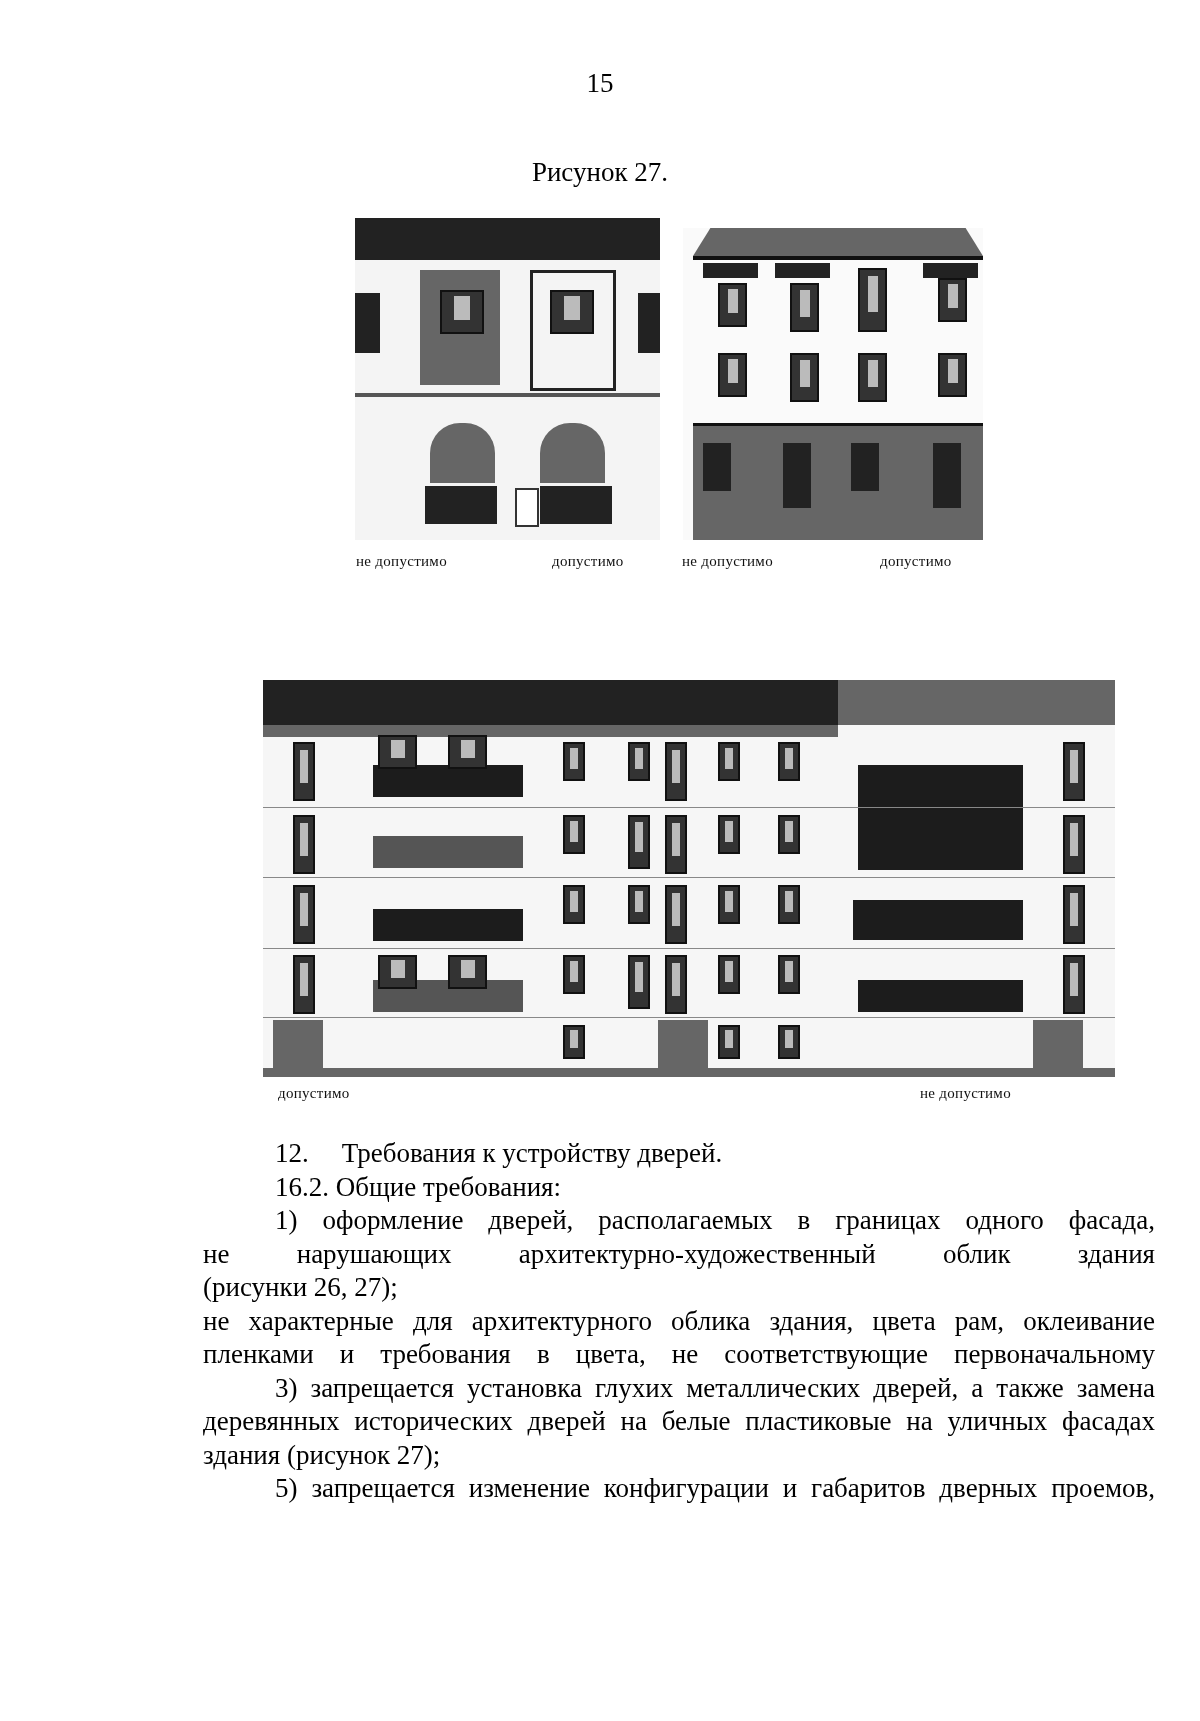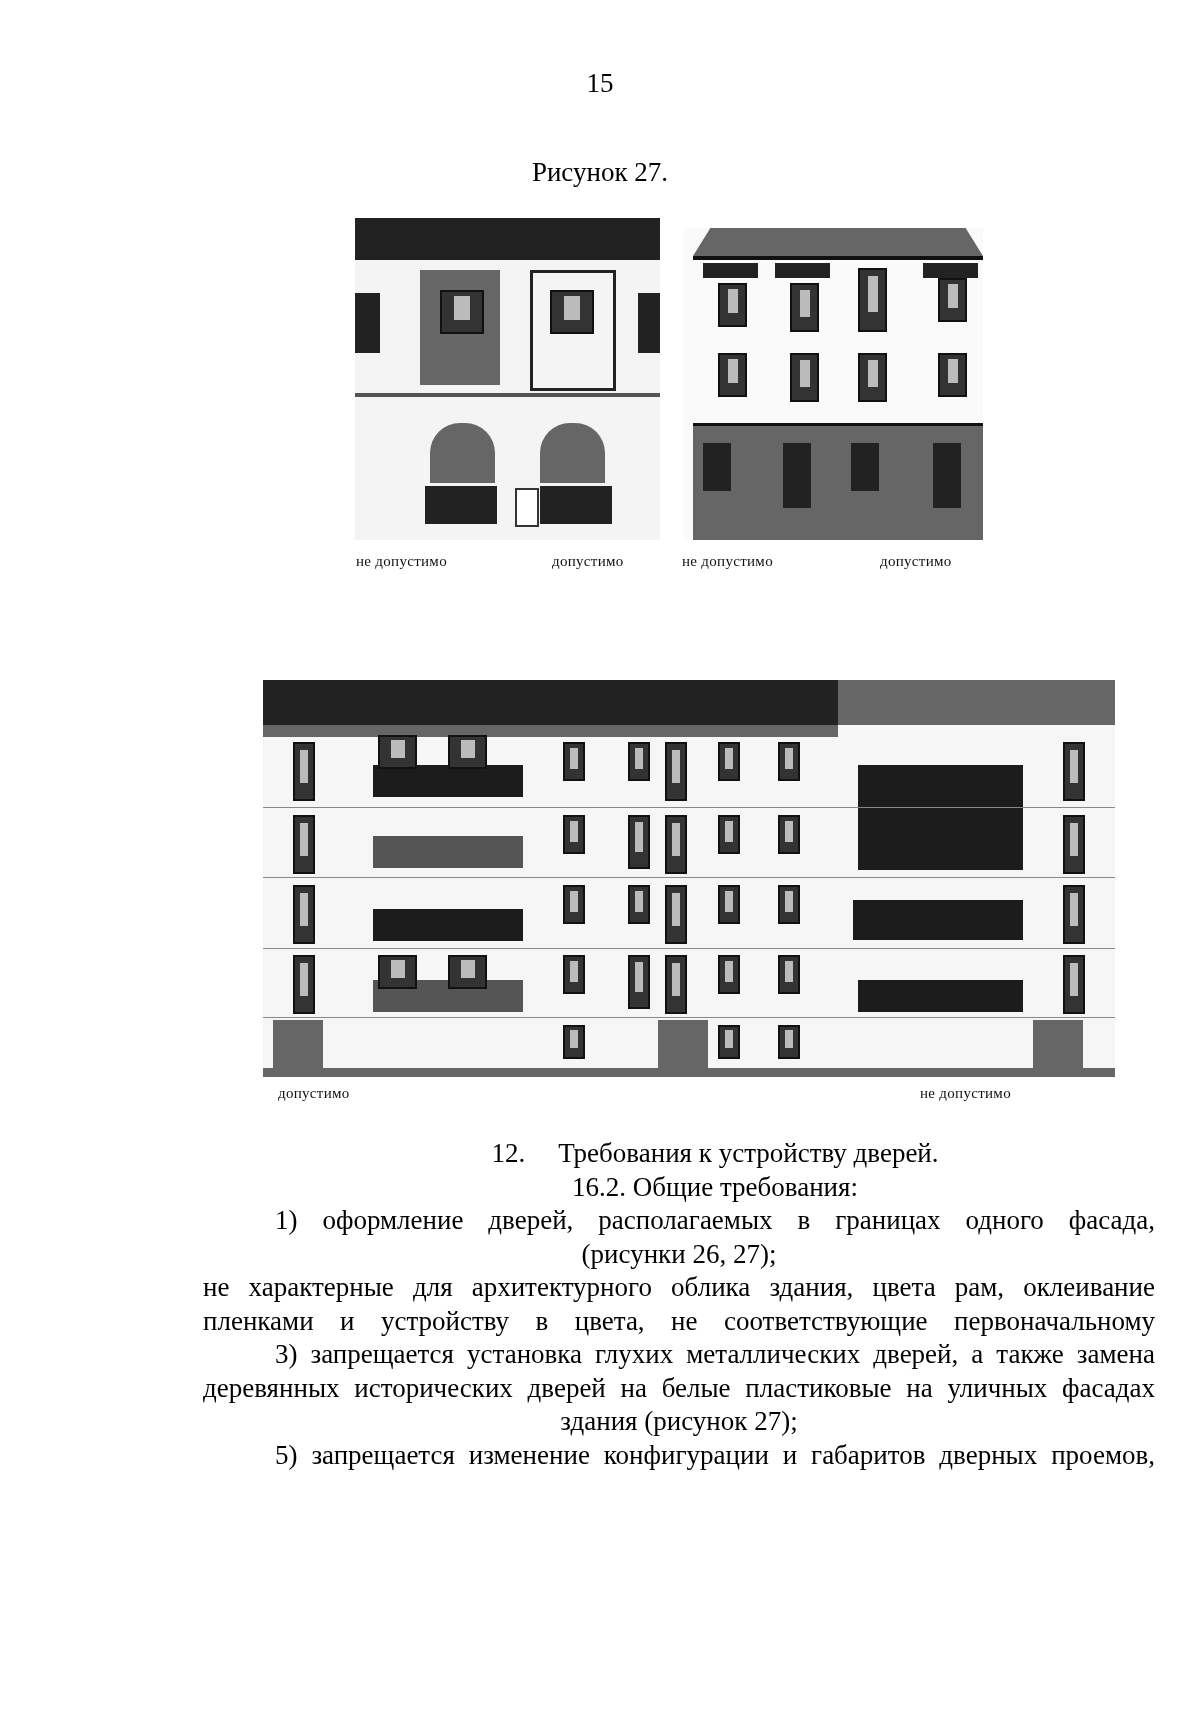--- a/index.html
+++ b/index.html
@@ -10,21 +10,21 @@
   .fig-title { left: 0; width: 1200px; text-align: center; font-size: 27px; }
   .caption { font-size: 15px; letter-spacing: 0.3px; color: #111; }
   .img { position: absolute; background: #f4f4f4; overflow: hidden; }
   .noise { background-image: repeating-linear-gradient(90deg, rgba(0,0,0,0.25) 0 1px, transparent 1px 3px), repeating-linear-gradient(0deg, rgba(0,0,0,0.2) 0 1px, transparent 1px 3px); }
   .dark { background: #222; }
   .mid { background: #666; }
   .win { position: absolute; background: #333; border: 2px solid #111; }
   .win::after { content: ""; position: absolute; left: 30%; top: 10%; width: 40%; height: 60%; background: #bbb; }
   .bal { position: absolute; background: #1c1c1c; }
   .txt { left: 203px; width: 952px; font-size: 27px; line-height: 33.5px; }
-  .line { white-space: nowrap; text-align: center; }
+  .line { white-space: nowrap; }
   .just { text-align: justify; text-align-last: justify; }
   .ind { padding-left: 72px; }
 </style>
 </head>
 <body>
 
 <div class="abs page-num">15</div>
 
 <div class="abs fig-title" style="top:157px;">Рисунок 27.</div>
 
@@ -146,26 +146,27 @@
 <div class="abs caption" style="left:920px; top:1085px;">не допустимо</div>
 
 <div class="abs txt" style="top:1137px;">
   <div class="line ind">
     <span>12.</span><span style="display:inline-block;width:33px;"></span><span>Требования к устройству дверей.</span>
   </div>
   <div class="line ind">16.2. Общие требования:</div>
 
   <div>
     <div class="line ind just">1) оформление дверей, располагаемых в границах одного фасада,</div>
+    <div class="line just">не нарушающих архитектурно-художественный облик здания</div>
     <div class="line">(рисунки 26, 27);</div>
   </div>
 
   <div>
     <div class="line just">не характерные для архитектурного облика здания, цвета рам, оклеивание</div>
-    <div class="line just">пленками и устройству в цвета, не соответствующие первоначальному</div>
+    <div class="line just">пленками и требования в цвета, не соответствующие первоначальному</div>
   </div>
 
   <div>
     <div class="line ind just">3) запрещается установка глухих металлических дверей, а также замена</div>
     <div class="line just">деревянных исторических дверей на белые пластиковые на уличных фасадах</div>
     <div class="line">здания (рисунок 27);</div>
   </div>
 
   <div>
     <div class="line ind just">5) запрещается изменение конфигурации и габаритов дверных проемов,</div>

